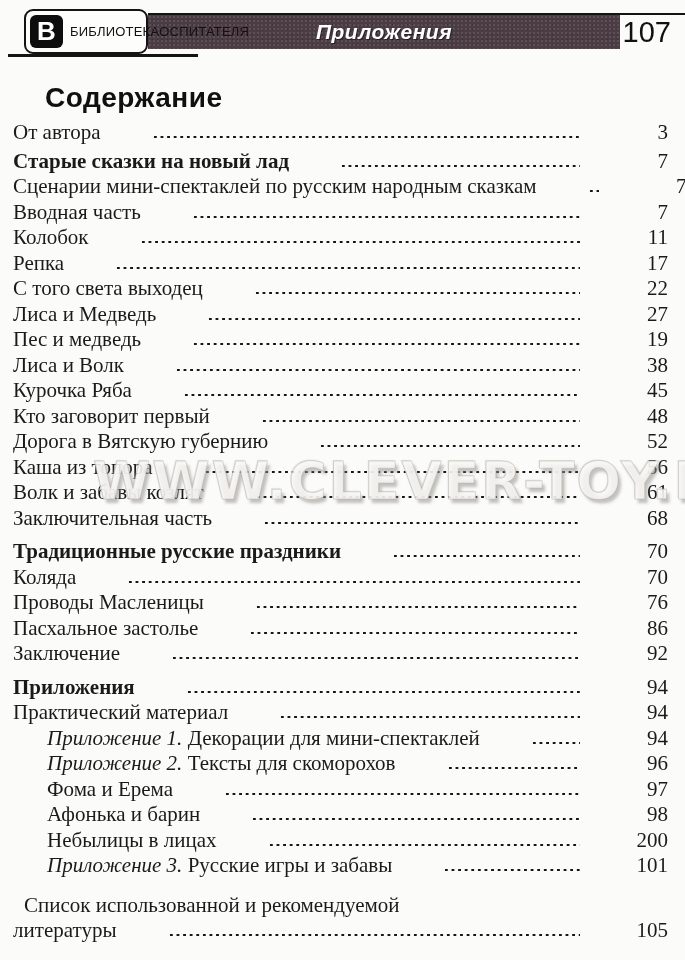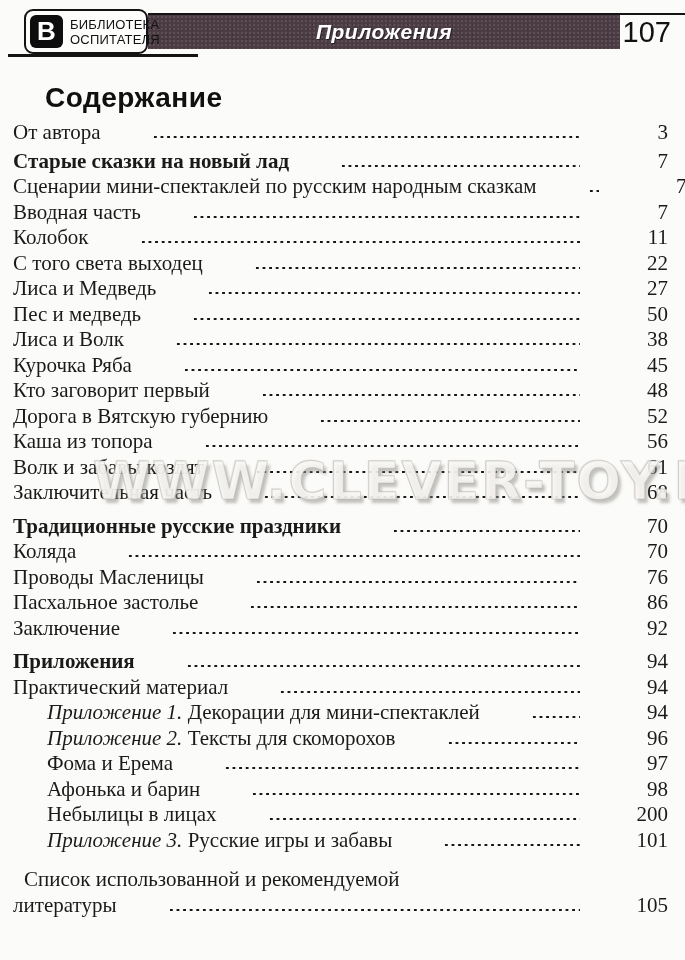--- a/index.html
+++ b/index.html
@@ -34,21 +34,21 @@
     background:#fdfdfc; border:2.5px solid #141414; border-radius:9px;
     box-sizing:border-box; display:flex; align-items:center; gap:7px;
     padding:2px 4px; z-index:2;
   }
   .logo-initial {
     width:33px; height:33px; background:#0d0d0d; color:#fff; border-radius:6px;
     font-family:"Liberation Sans", sans-serif; font-weight:bold; font-size:26px;
     display:flex; align-items:center; justify-content:center; flex:0 0 auto;
   }
   .logo-lines {
-    display:flex; flex-direction:column;
+    display:flex; flex-direction:row;
     font-family:"Liberation Sans", sans-serif; font-size:13px; line-height:15px;
     letter-spacing:0.2px; color:#111; white-space:nowrap;
   }
   .logo-underline { position:absolute; left:8px; top:54px; width:190px; height:2.5px; background:#141414; z-index:1; }
   
   h1.page-title {
     margin:22px 0 0 45px;
     font-family:"Liberation Sans", sans-serif; font-weight:bold;
     font-size:28px; line-height:32px; letter-spacing:0.5px; color:#101010;
   }
@@ -123,33 +123,38 @@
       <span class="label">Вводная часть</span>
       <span class="dots"></span>
       <span class="page">7</span>
     </div>
     <div class="toc-row">
       <span class="label">Колобок</span>
       <span class="dots"></span>
       <span class="page">11</span>
     </div>
     <div class="toc-row">
+      <span class="label">Репка</span>
+      <span class="dots"></span>
+      <span class="page">17</span>
+    </div>
+    <div class="toc-row">
       <span class="label">С того света выходец</span>
       <span class="dots"></span>
       <span class="page">22</span>
     </div>
     <div class="toc-row">
       <span class="label">Лиса и Медведь</span>
       <span class="dots"></span>
       <span class="page">27</span>
     </div>
     <div class="toc-row">
       <span class="label">Пес и медведь</span>
       <span class="dots"></span>
-      <span class="page">50</span>
+      <span class="page">19</span>
     </div>
     <div class="toc-row">
       <span class="label">Лиса и Волк</span>
       <span class="dots"></span>
       <span class="page">38</span>
     </div>
     <div class="toc-row">
       <span class="label">Курочка Ряба</span>
       <span class="dots"></span>
       <span class="page">45</span>

